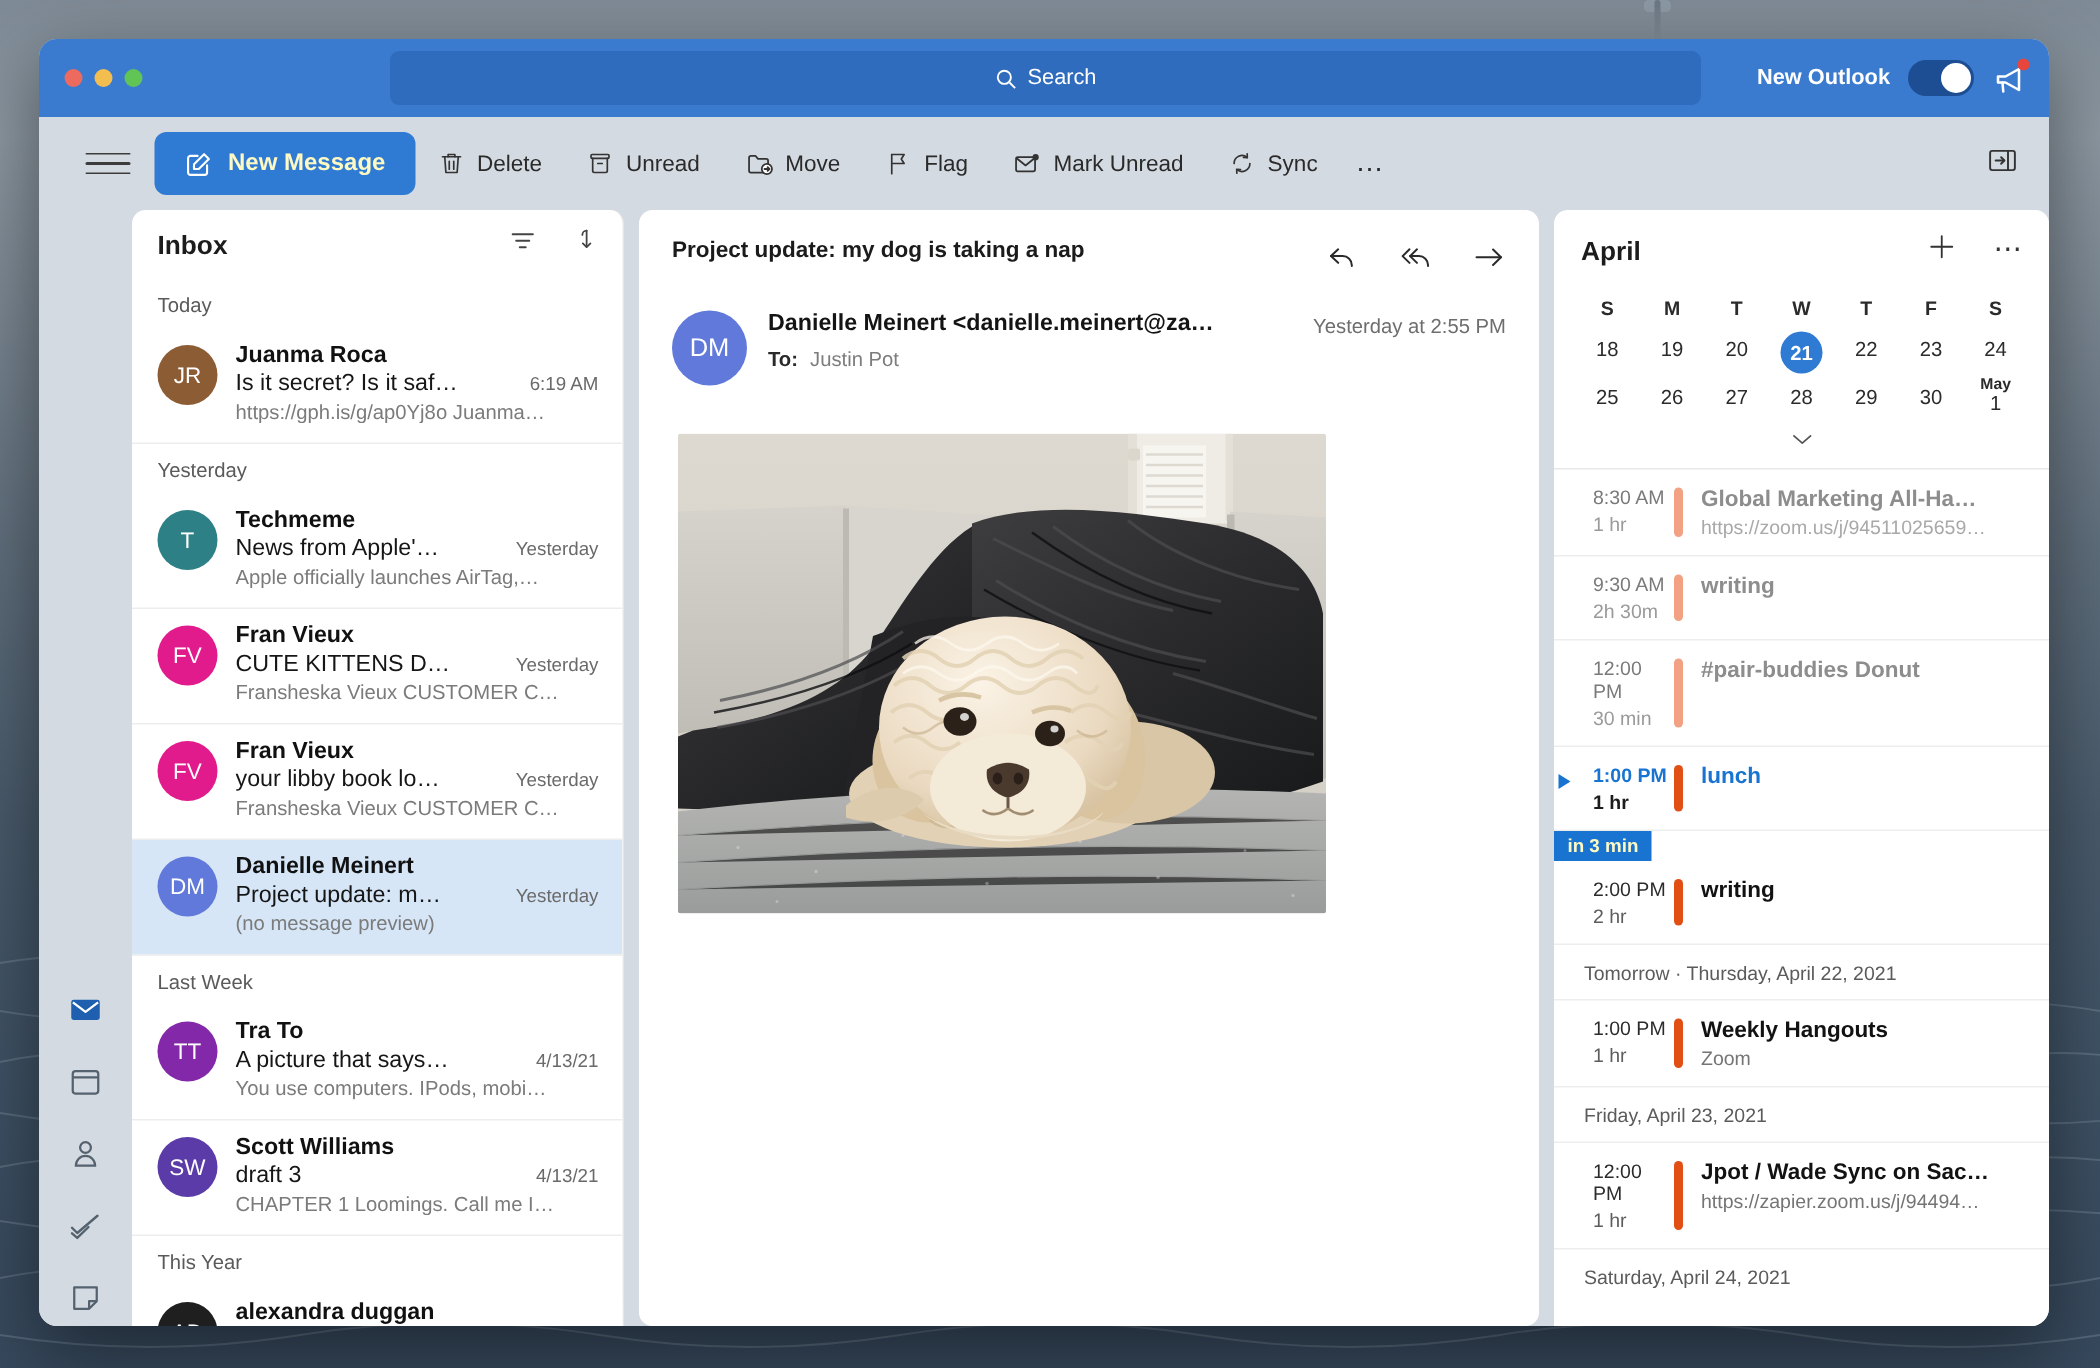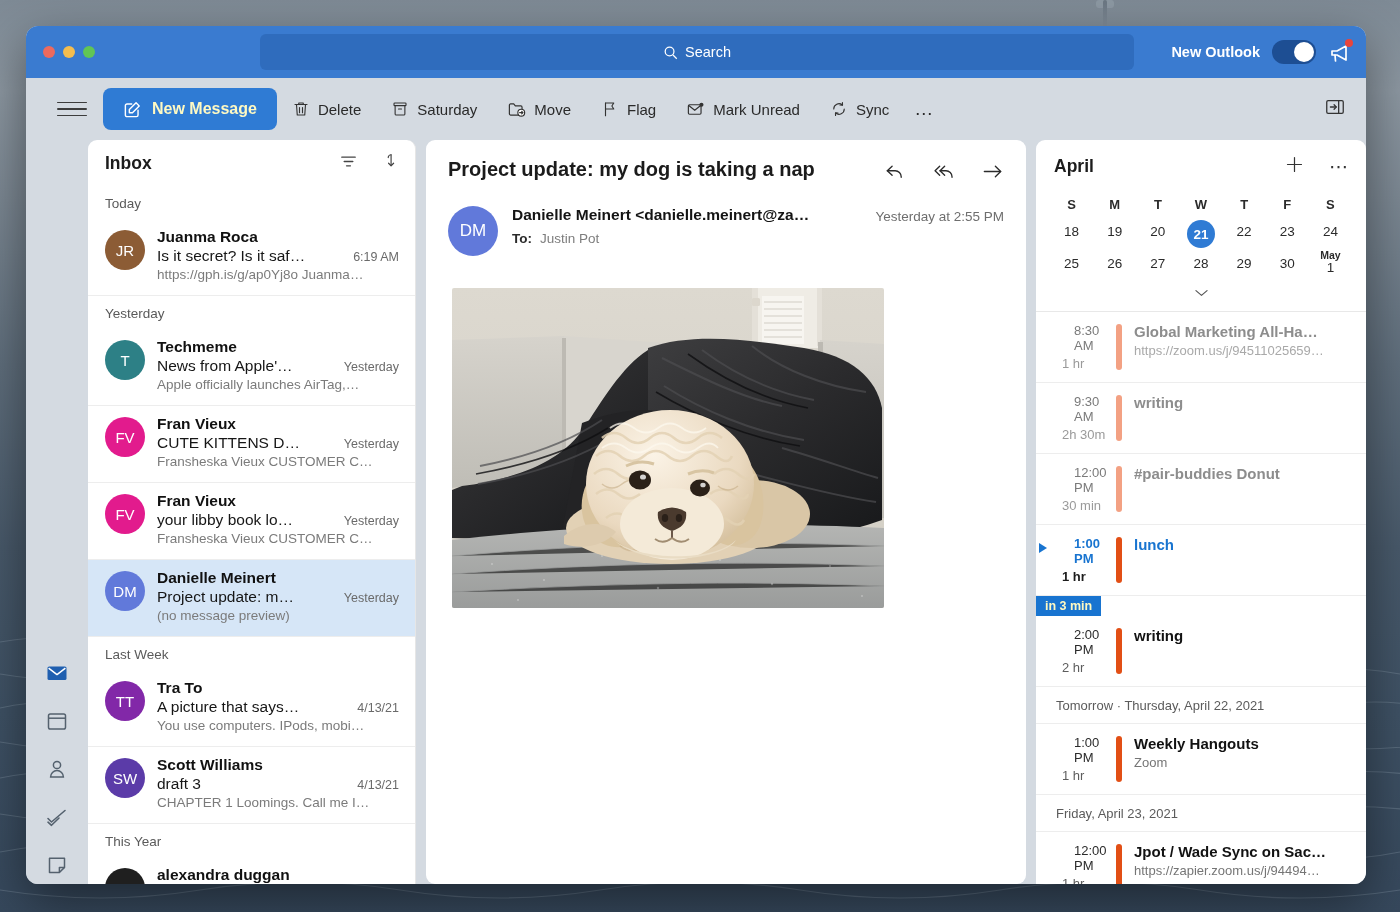--- a/index.html
+++ b/index.html
@@ -139,21 +139,21 @@
   .mail-date { font-size:12.5px; color:#6a6a6a; flex:0 0 auto; }
   .mail-preview { font-size:13.5px; color:#7b7b7b; margin-top:2px; white-space:nowrap; overflow:hidden; text-overflow:ellipsis; }
 
   
   .read-pane {
     flex:1; min-width:0; margin:0 10px; display:flex; flex-direction:column;
     background:#fff; border-radius:9px;
   }
   .read-head { padding:18px 22px 0 22px; }
   .read-subject-row { display:flex; align-items:flex-start; }
-  .read-subject { font-size:20px; font-weight:700; color:#1b1b1b; flex:1; }
+  .read-subject { font-size:15px; font-weight:700; color:#1b1b1b; flex:1; }
   .read-actions { display:flex; gap:26px; padding-top:2px; }
   .sender-row { display:flex; gap:14px; margin-top:19px; align-items:flex-start; }
   .sender-av {
     width:50px; height:50px; border-radius:50%; background:#6179da; color:#fff;
     display:flex; align-items:center; justify-content:center; font-size:17px;
   }
   .sender-info { flex:1; min-width:0; }
   .sender-name { font-size:15.5px; font-weight:700; color:#141414;
                  white-space:nowrap; overflow:hidden; text-overflow:ellipsis; }
   .sender-to { margin-top:7px; font-size:13.5px; color:#7d7d7d; }
@@ -183,21 +183,21 @@
   }
   .cal-day .small-top { display:block; font-size:10.5px; font-weight:700; line-height:1.05;}
   .cal-expand { text-align:center; padding:4px 0 8px; cursor:pointer; }
   .cal-divider { height:1px; background:#e8e8e8; }
   .cal-events { flex:1; overflow:hidden; }
   .ev {
     display:flex; gap:0; padding:11px 14px 11px 14px; position:relative;
     border-bottom:1px solid #ededed; cursor:pointer;
   }
   .ev .times { width:66px; flex:0 0 66px; padding-left:12px; }
-  .ev .t1 { font-size:13px; color:#7a7a7a;margin-left:12px; }
+  .ev .t1 { font-size:13px; color:#7a7a7a; }
   .ev .t2 { font-size:13px; color:#9a9a9a; margin-top:3px; }
   .ev.cur .t1 { color:#1874d0; font-weight:600;}
   .ev.cur .t2 { color:#1c1c1c; font-weight:600;}
   .ev.future .t1 { color:#2b2b2b; }
   .ev.future .t2 { color:#5d5d5d; }
   .ev .bar { width:6px; border-radius:3px; flex:0 0 6px; margin:1px 12px 1px 0; }
   .ev .etxt { flex:1; min-width:0; }
   .ev .etitle { font-size:15px; font-weight:700; white-space:nowrap; overflow:hidden; text-overflow:ellipsis; }
   .ev .esub { font-size:13px; margin-top:3px; white-space:nowrap; overflow:hidden; text-overflow:ellipsis; }
   .ev.past .etitle { color:#8d8d8d; }
@@ -296,21 +296,21 @@
       </svg>
       <span>Delete</span>
     </button>
 
     <button class="tbtn">
       <svg width="18" height="18" viewBox="0 0 24 24" fill="none" stroke="#333" stroke-width="1.5" stroke-linecap="round" stroke-linejoin="round">
         <rect x="4" y="4" width="16" height="3.5" rx="1"></rect>
         <path d="M5.5 7.5v11a1.5 1.5 0 0 0 1.5 1.5h10a1.5 1.5 0 0 0 1.5-1.5v-11"></path>
         <path d="M10 12h4"></path>
       </svg>
-      <span>Saturday</span>
+      <span>Unread</span>
     </button>
 
     <button class="tbtn">
       <svg width="19" height="19" viewBox="0 0 24 24" fill="none" stroke="#333" stroke-width="1.5" stroke-linecap="round" stroke-linejoin="round">
         <path d="M3 6.5a1.5 1.5 0 0 1 1.5-1.5h4l2 2.5h7A1.5 1.5 0 0 1 19 9v8.5a1.5 1.5 0 0 1-1.5 1.5h-13A1.5 1.5 0 0 1 3 17.5z"></path>
         <circle cx="18" cy="16" r="4.3" fill="#fff"></circle>
         <path d="M16 16h4M18.6 14.4 20.2 16l-1.6 1.6"></path>
       </svg>
       <span>Move</span>
     </button>

